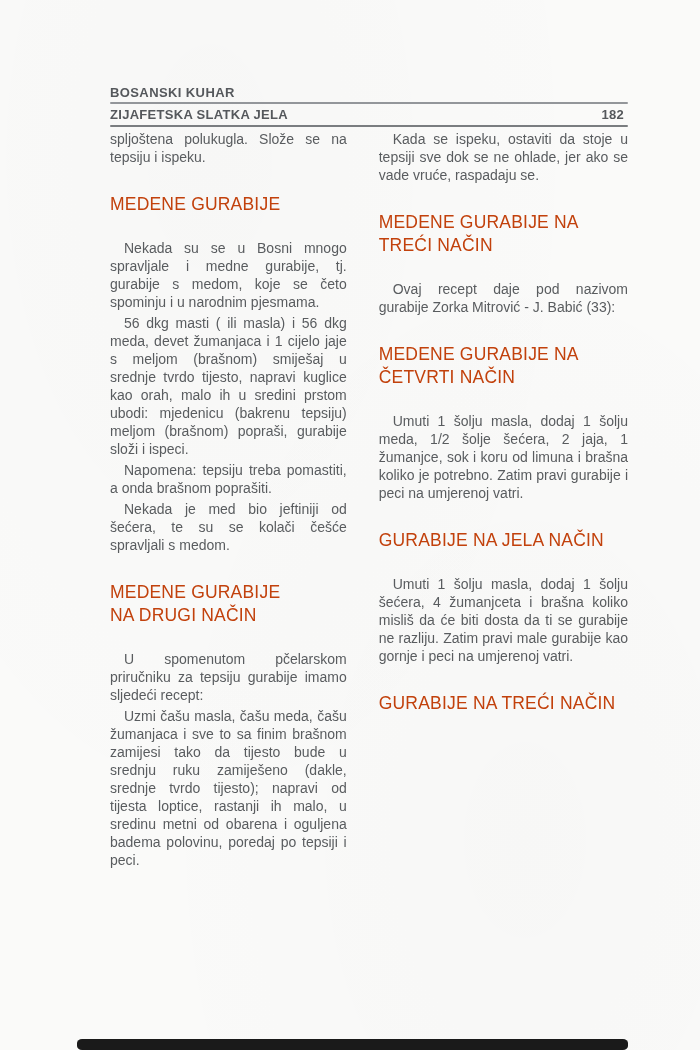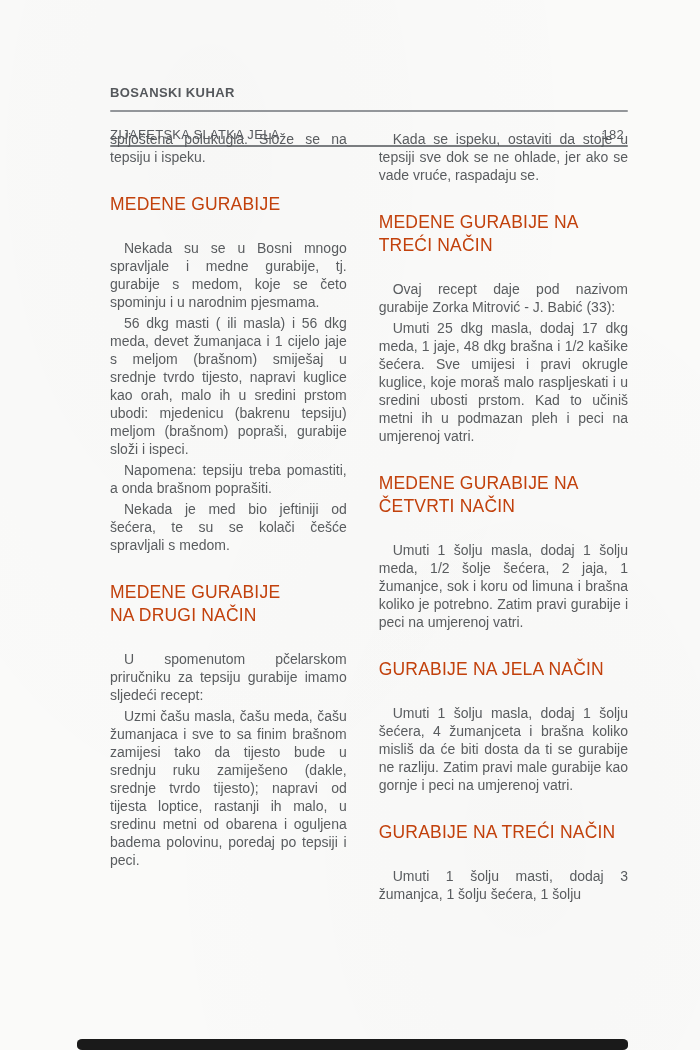--- a/index.html
+++ b/index.html
@@ -27,38 +27,37 @@
     position: absolute;
     left: 110px;
     top: 85px;
     width: 518px;
   }
   .book-title {
     font-size: 13px;
     font-weight: bold;
     letter-spacing: 0.4px;
     color: #55585c;
-    padding-bottom: 10px;
+    padding-bottom: 2px;
   }
   .rule {
     height: 2px;
     border-radius: 1px;
   }
   .rule-top    { background: #93969a; }
   .rule-bottom { background: #7a7d80; }
   .section-row {
     display: flex;
     justify-content: space-between;
     align-items: baseline;
     font-size: 13px;
-    font-weight: normal;
+    font-weight: bold;
     color: #55585c;
     letter-spacing: 0.3px;
     padding: 3px 0 3px 0;
-    margin-top: 12px;
   }
   .page-num { padding-right: 4px; }
   
   .columns {
     position: absolute;
     left: 110px;
     top: 130px;
     width: 518px;
     display: flex;
     gap: 32px;
@@ -122,26 +121,24 @@
         <div class="heading">MEDENE GURABIJE
 NA DRUGI NAČIN</div>
         <div class="para indent">U spomenutom pčelarskom priručniku za tepsiju gurabije imamo sljedeći recept:</div>
         <div class="para indent">Uzmi čašu masla, čašu meda, čašu žumanjaca i sve to sa finim brašnom zamijesi tako da tijesto bude u srednju ruku zamiješeno (dakle, srednje tvrdo tijesto); napravi od tijesta loptice, rastanji ih malo, u sredinu metni od obarena i oguljena badema polovinu, poredaj po tepsiji i peci.</div>
       </div>
     <div class="col col-right" id="col-right">
         <div class="para indent">Kada se ispeku, ostaviti da stoje u tepsiji sve dok se ne ohlade, jer ako se vade vruće, raspadaju se.</div>
         <div class="heading">MEDENE GURABIJE NA
 TREĆI NAČIN</div>
         <div class="para indent">Ovaj recept daje pod nazivom gurabije Zorka Mitrović - J. Babić (33):</div>
-        <div class="para indent">Umuti 25 dkg masla, dodaj 17 dkg meda, 1 jaje, 48 dkg brašna i 1/2 kašike šećera. Sve umijesi i pravi okrugle kuglice, koje moraš malo raspljeskati i u sredini ubosti prstom. Kad to učiniš metni ih u podmazan pleh i peci na umjerenoj vatri.</div>
         <div class="heading">MEDENE GURABIJE NA
 ČETVRTI NAČIN</div>
         <div class="para indent">Umuti 1 šolju masla, dodaj 1 šolju meda, 1/2 šolje šećera, 2 jaja, 1 žumanjce, sok i koru od limuna i brašna koliko je potrebno. Zatim pravi gurabije i peci na umjerenoj vatri.</div>
         <div class="heading">GURABIJE NA JELA NAČIN</div>
         <div class="para indent">Umuti 1 šolju masla, dodaj 1 šolju šećera, 4 žumanjceta i brašna koliko misliš da će biti dosta da ti se gurabije ne razliju. Zatim pravi male gurabije kao gornje i peci na umjerenoj vatri.</div>
         <div class="heading">GURABIJE NA TREĆI NAČIN</div>
-        <div class="para indent">Umuti 1 šolju masti, dodaj 3 žumanjca, 1 šolju šećera, 1 šolju</div>
       </div>
   </main>
 
   <div class="scan-bar"></div>
 
 </div>
 
 </body></html>

